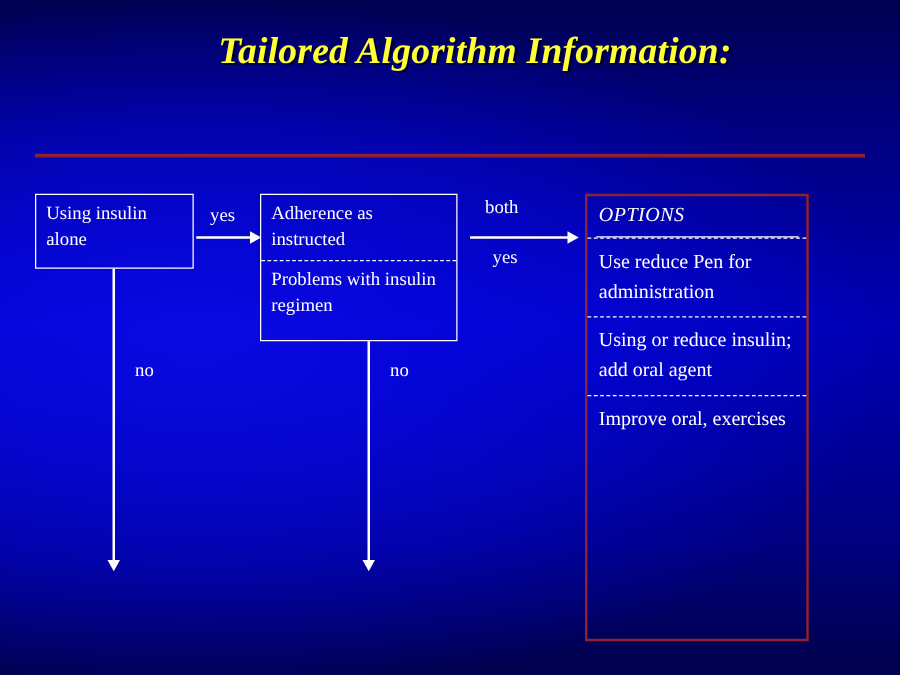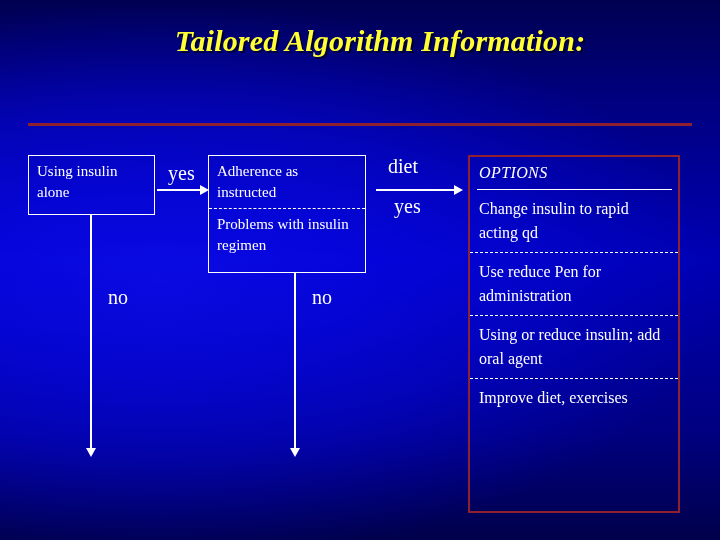--- a/index.html
+++ b/index.html
@@ -75,21 +75,21 @@
     top: 155px;
     width: 158px;
     height: 118px;
   }
 
   
   #box-options {
     position: absolute;
     left: 468px;
     top: 155px;
-    width: 212px;
+    width: 179px;
     height: 358px;
     box-sizing: border-box;
     border: 2px solid #8e2030;
     color: #ffffff;
     font-size: 16px;
     line-height: 24px;
   }
   #box-options .opt-head {
     padding: 4px 8px 2px 9px;
     font-style: italic;
@@ -129,21 +129,21 @@
   .arrow-down {
     position: absolute;
     width: 0; height: 0;
     border-left: 5px solid transparent;
     border-right: 5px solid transparent;
     border-top: 9px solid #ffffff;
   }
   .edge-label {
     position: absolute;
     color: #ffffff;
-    font-size: 20px;
+    font-size: 15px;
     line-height: 18px;
     white-space: nowrap;
   }
 
   #arrow1-line { left: 157px; top: 189px; width: 45px; }
   #arrow1-head { left: 200px; top: 185px; }
   #label-yes1  { left: 168px; top: 164px; }
 
   #arrow2-line { left: 376px; top: 189px; width: 80px; }
   #arrow2-head { left: 454px; top: 185px; }
@@ -177,33 +177,32 @@
     <div class="cell">Adherence as instructed</div>
     <div class="cell divided">Problems with insulin regimen</div>
   </div>
 
   <div class="hline" id="arrow1-line"></div>
   <div class="arrow-right" id="arrow1-head"></div>
   <div class="edge-label" id="label-yes1">yes</div>
 
   <div class="hline" id="arrow2-line"></div>
   <div class="arrow-right" id="arrow2-head"></div>
-  <div class="edge-label" id="label-both">diet</div>
+  <div class="edge-label" id="label-both">both</div>
   <div class="edge-label" id="label-yes2">yes</div>
 
   <div class="vline" id="arrow3-line"></div>
   <div class="arrow-down" id="arrow3-head"></div>
   <div class="edge-label" id="label-no1">no</div>
 
   <div class="vline" id="arrow4-line"></div>
   <div class="arrow-down" id="arrow4-head"></div>
   <div class="edge-label" id="label-no2">no</div>
 
   <div id="box-options">
     <div class="opt-head">OPTIONS</div>
     <div class="opt-rule"></div>
-    <div class="opt">Change insulin to rapid acting qd</div>
     <div class="opt divided">Use reduce Pen for administration</div>
     <div class="opt divided">Using or reduce insulin; add oral agent</div>
-    <div class="opt divided">Improve diet, exercises</div>
+    <div class="opt divided">Improve oral, exercises</div>
   </div>
 
 </div>
 
 </body></html>

